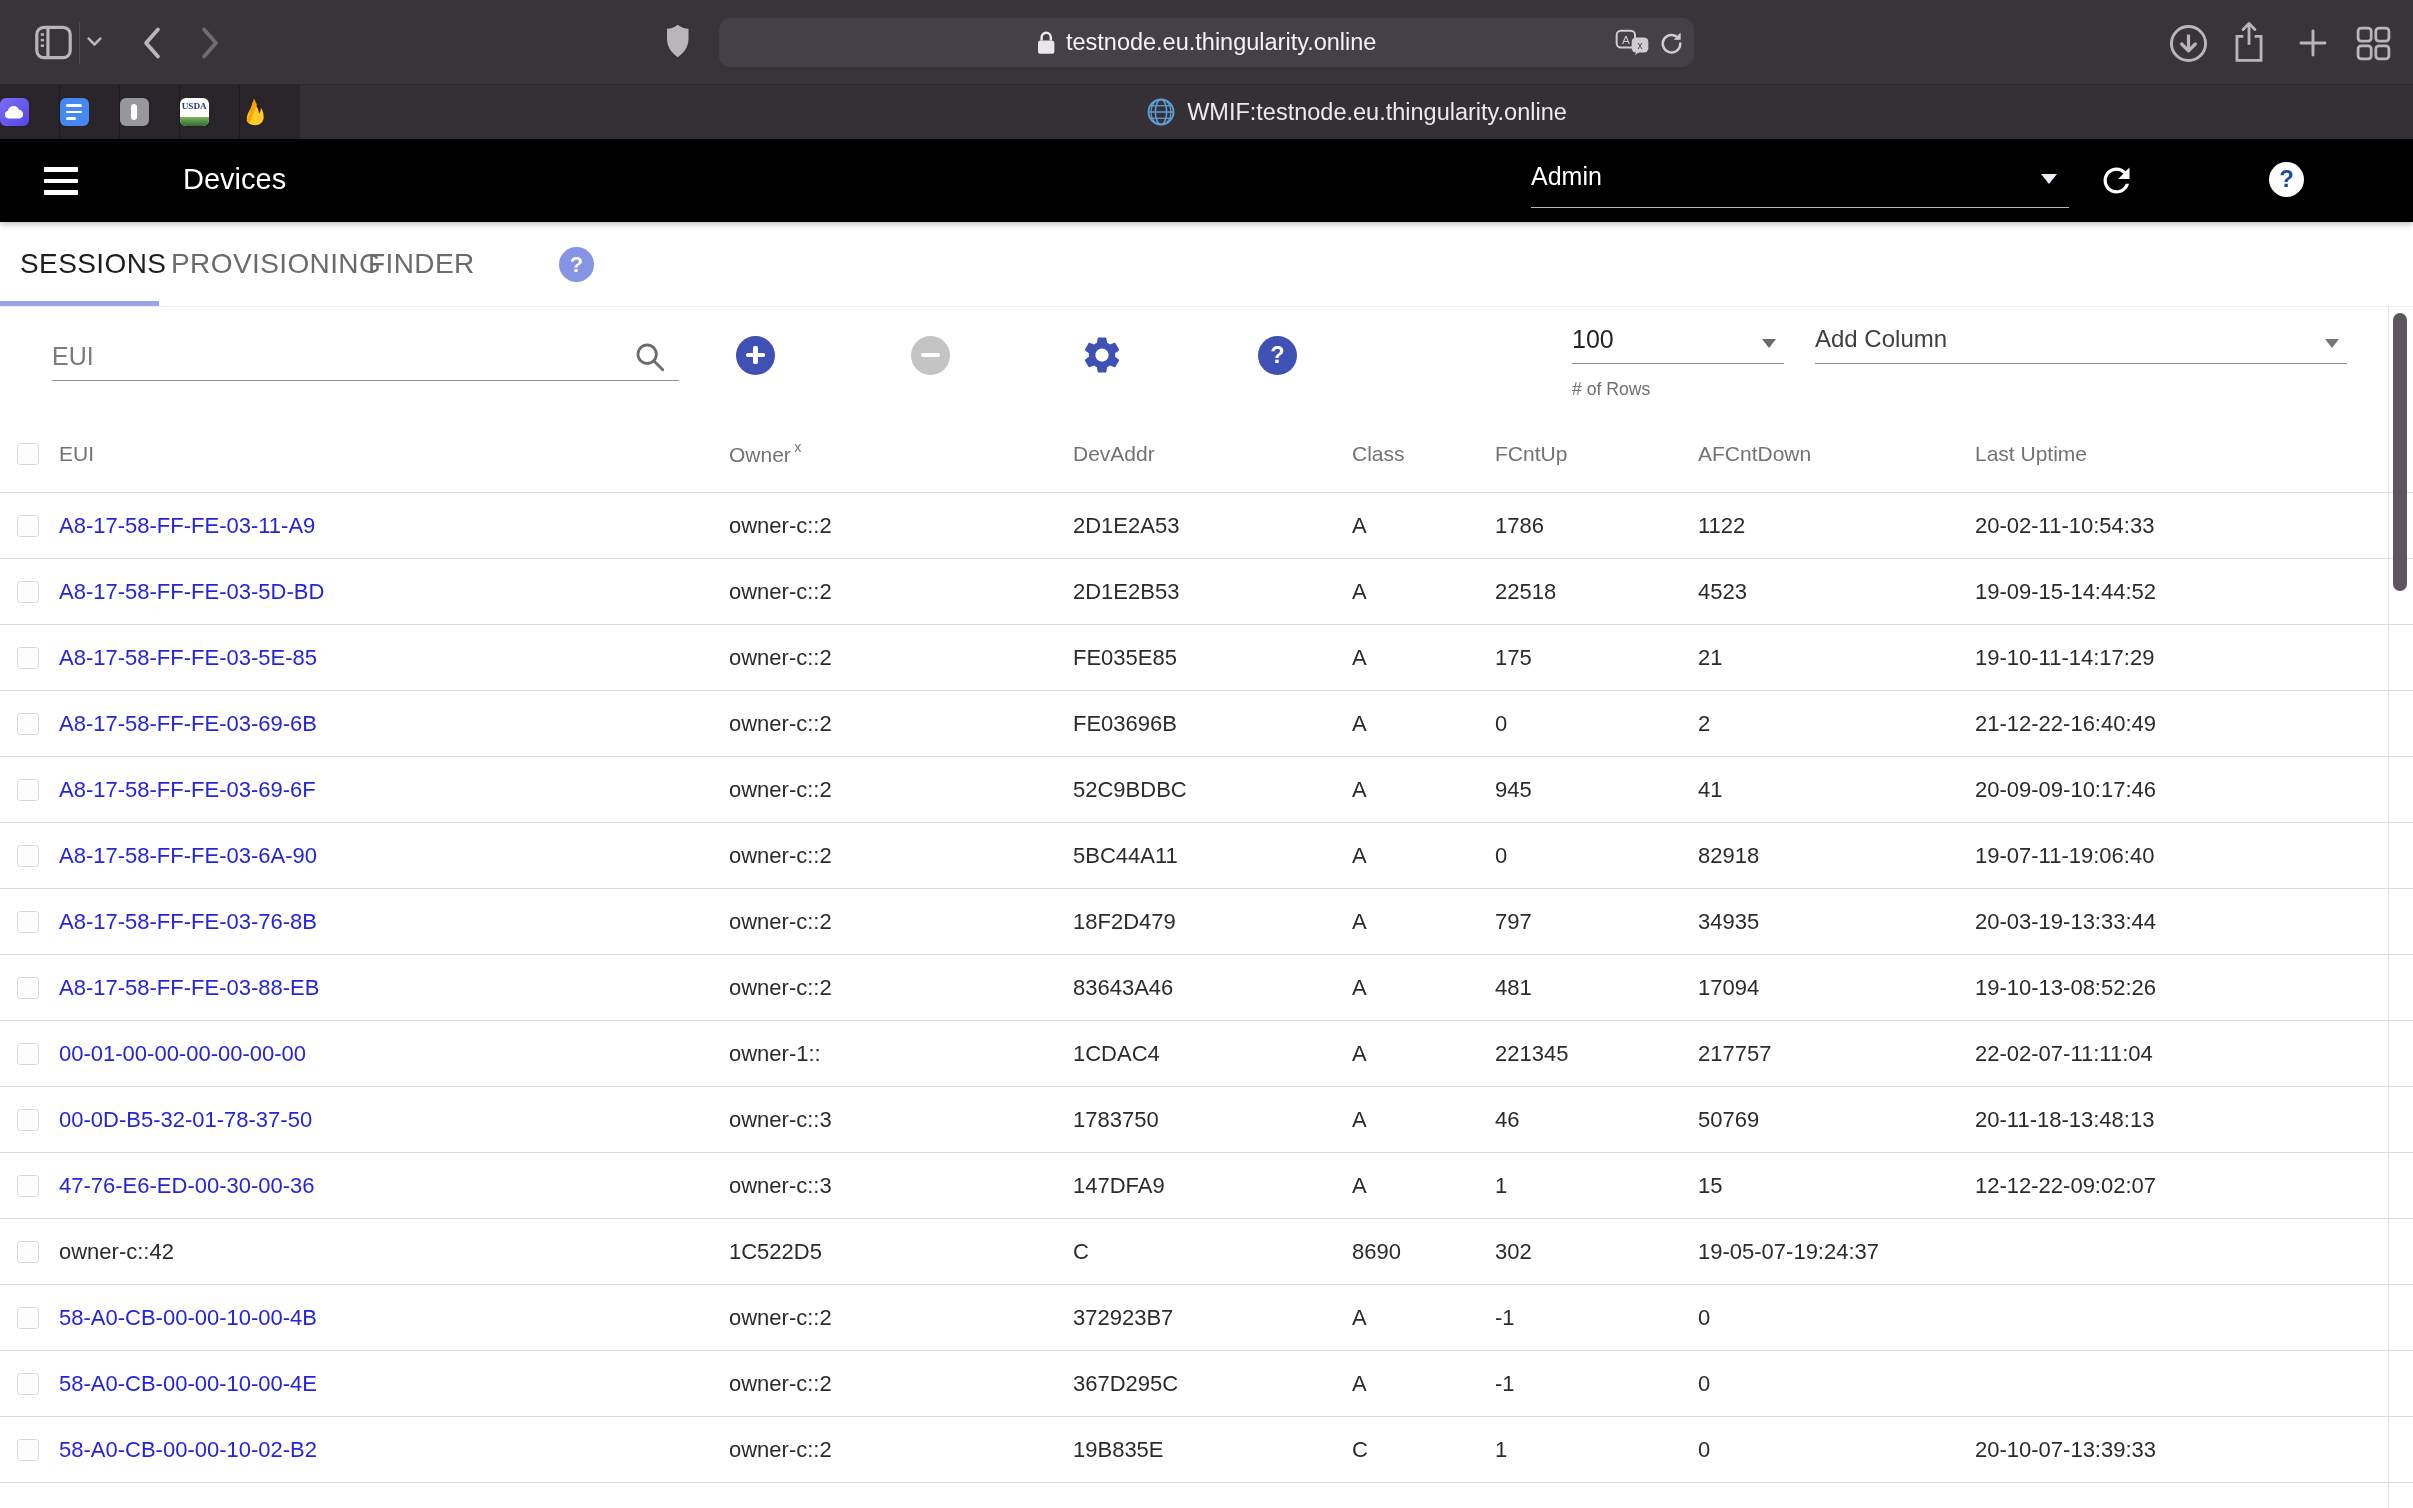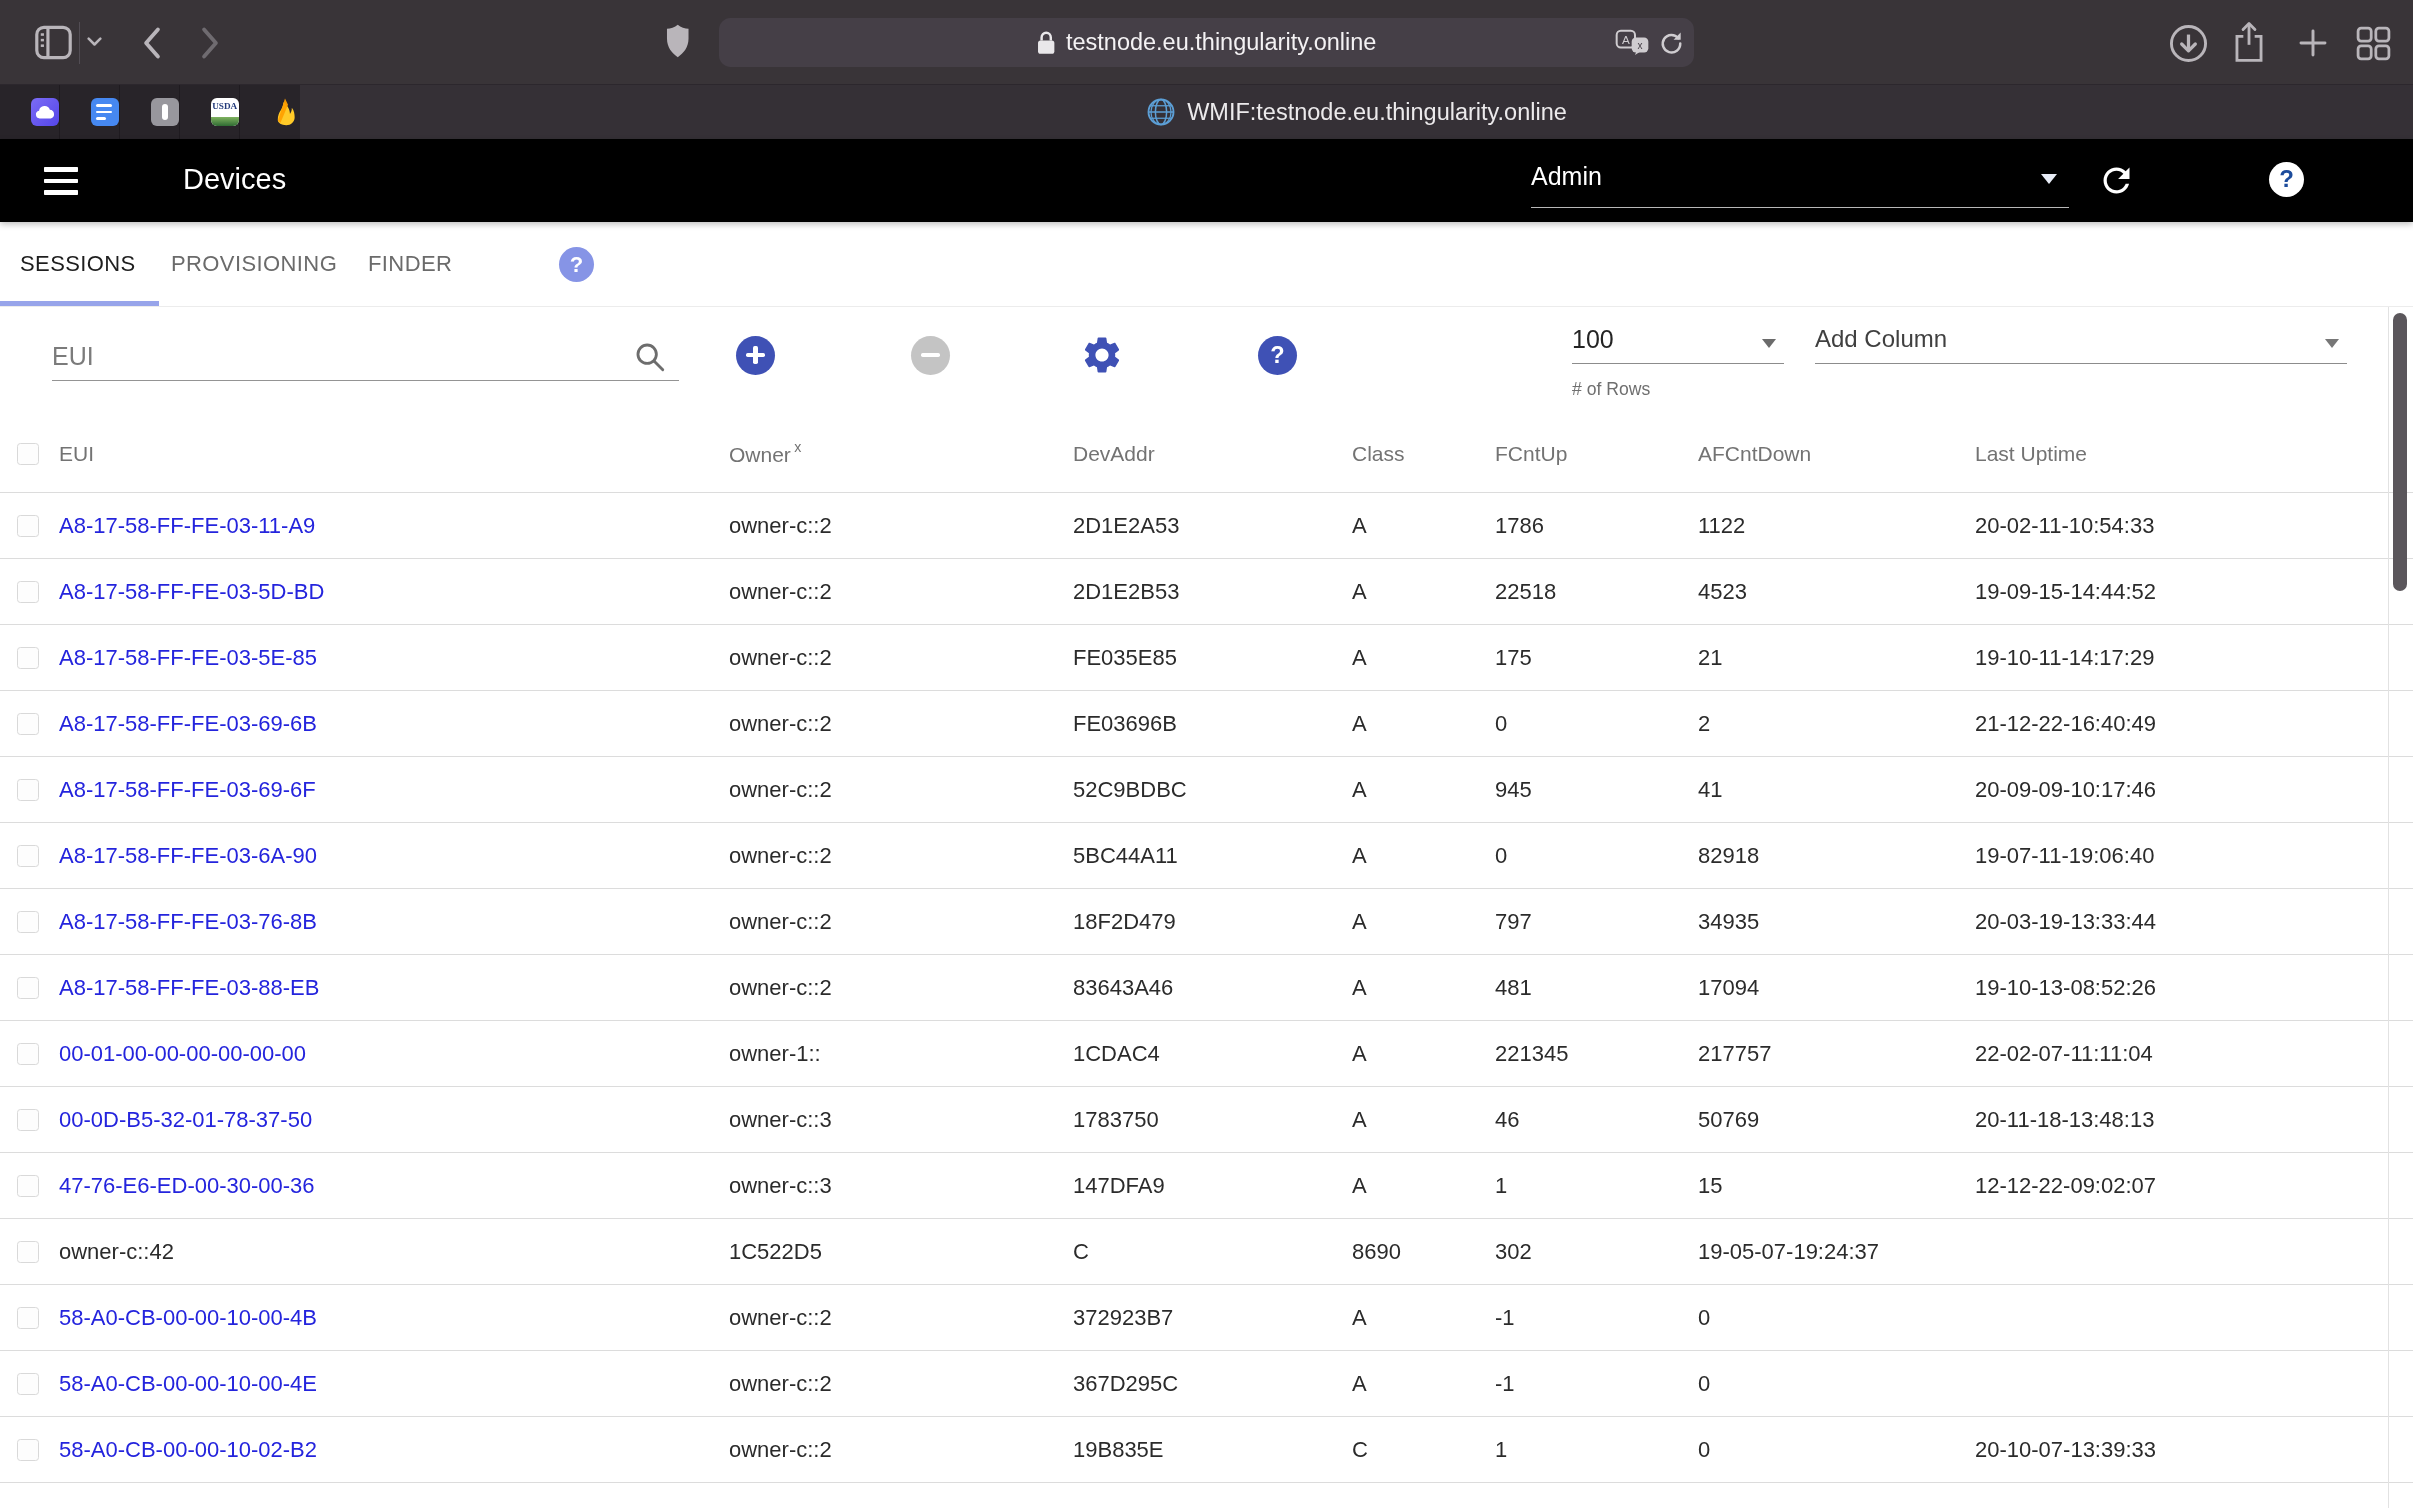--- a/index.html
+++ b/index.html
@@ -21,21 +21,21 @@
   .translate-ic { position:absolute; right:44px; top:11px; }
   .reload-ic { position:absolute; right:10px; top:12.6px; }
   .dl-ic { position:absolute; left:2169px; top:23.5px; }
   .share-ic { position:absolute; left:2232px; top:20px; }
   .plus-ic { position:absolute; left:2297px; top:27px; }
   .grid-ic { position:absolute; left:2355px; top:25px; }
 
   
   .tabbar { position:relative; height:54px; background:#353036; display:flex; }
   .pinned { width:300px; height:100%; background:#282429; display:flex; }
-  .pincell { width:60px; height:100%; display:flex; align-items:center; justify-content:flex-end;
+  .pincell { width:60px; height:100%; display:flex; align-items:center; justify-content:flex-start;
     border-right:0.8px solid #1f1b20; }
   .favicon { width:28.5px; height:28.5px; border-radius:5.9px; display:flex; align-items:center;
     justify-content:center; overflow:hidden; position:relative; }
   .fav-cloud { background:linear-gradient(135deg,#7b6cf6,#5546e8); }
   .fav-docs { background:#4688f1; display:flex; flex-direction:column; justify-content:center; gap:3.4px; align-items:flex-start; padding-left:5.9px; }
   .fav-docs i { display:block; height:2.9px; border-radius:1.7px; background:#fff; }
   .fav-info { background:#98979d; }
   .fav-info i { display:block; width:5.9px; height:16px; border-radius:3.4px; background:#fff; }
   .fav-usda { background:#fff; flex-direction:column; justify-content:flex-start; }
   .fav-usda .usda-t { font-size:9.2px; font-weight:700; color:#233a7a; font-family:"Liberation Serif",serif; margin-top:3.4px; }
@@ -57,21 +57,21 @@
   .role-select .tri { position:absolute; right:11.7px; top:23.5px; width:0; height:0;
     border-left:8.4px solid transparent; border-right:8.4px solid transparent; border-top:10px solid #e8edf7; }
   .refresh-btn { position:absolute; left:2097px; top:22px; cursor:pointer; }
   .help-white { position:absolute; left:2269px; top:22.6px; width:35px; height:35px; border-radius:50%;
     background:#fff; color:#1d4c9c; font-size:24px; font-weight:700; display:flex;
     align-items:center; justify-content:center; cursor:pointer; }
 
   
   .navtabs { position:relative; height:85px; background:#fff; border-bottom:0.8px solid #ececec; }
   .navtab { position:absolute; top:0; height:100%; display:flex; align-items:center;
-    font-size:22px; font-weight:500; letter-spacing:0.4px; color:#6b6b6b; cursor:pointer; }
+    font-size:28px; font-weight:500; letter-spacing:0.4px; color:#6b6b6b; cursor:pointer; }
   .navtab.active { color:#1e1e1e; }
   .tab-underline { position:absolute; left:0; bottom:0; width:159px; height:5px; background:#97a4ea; }
   .tabs-help { position:absolute; left:559px; top:25px; width:35px; height:35px; border-radius:50%;
     background:#8694e6; color:#fff; font-weight:700; font-size:22px; display:flex;
     align-items:center; justify-content:center; cursor:pointer; }
 
   
   .filter { position:relative; height:109px; background:#fff; }
   .searchwrap { position:absolute; left:52px; top:30px; width:627px; height:44px;
     border-bottom:1.7px solid #949494; }

